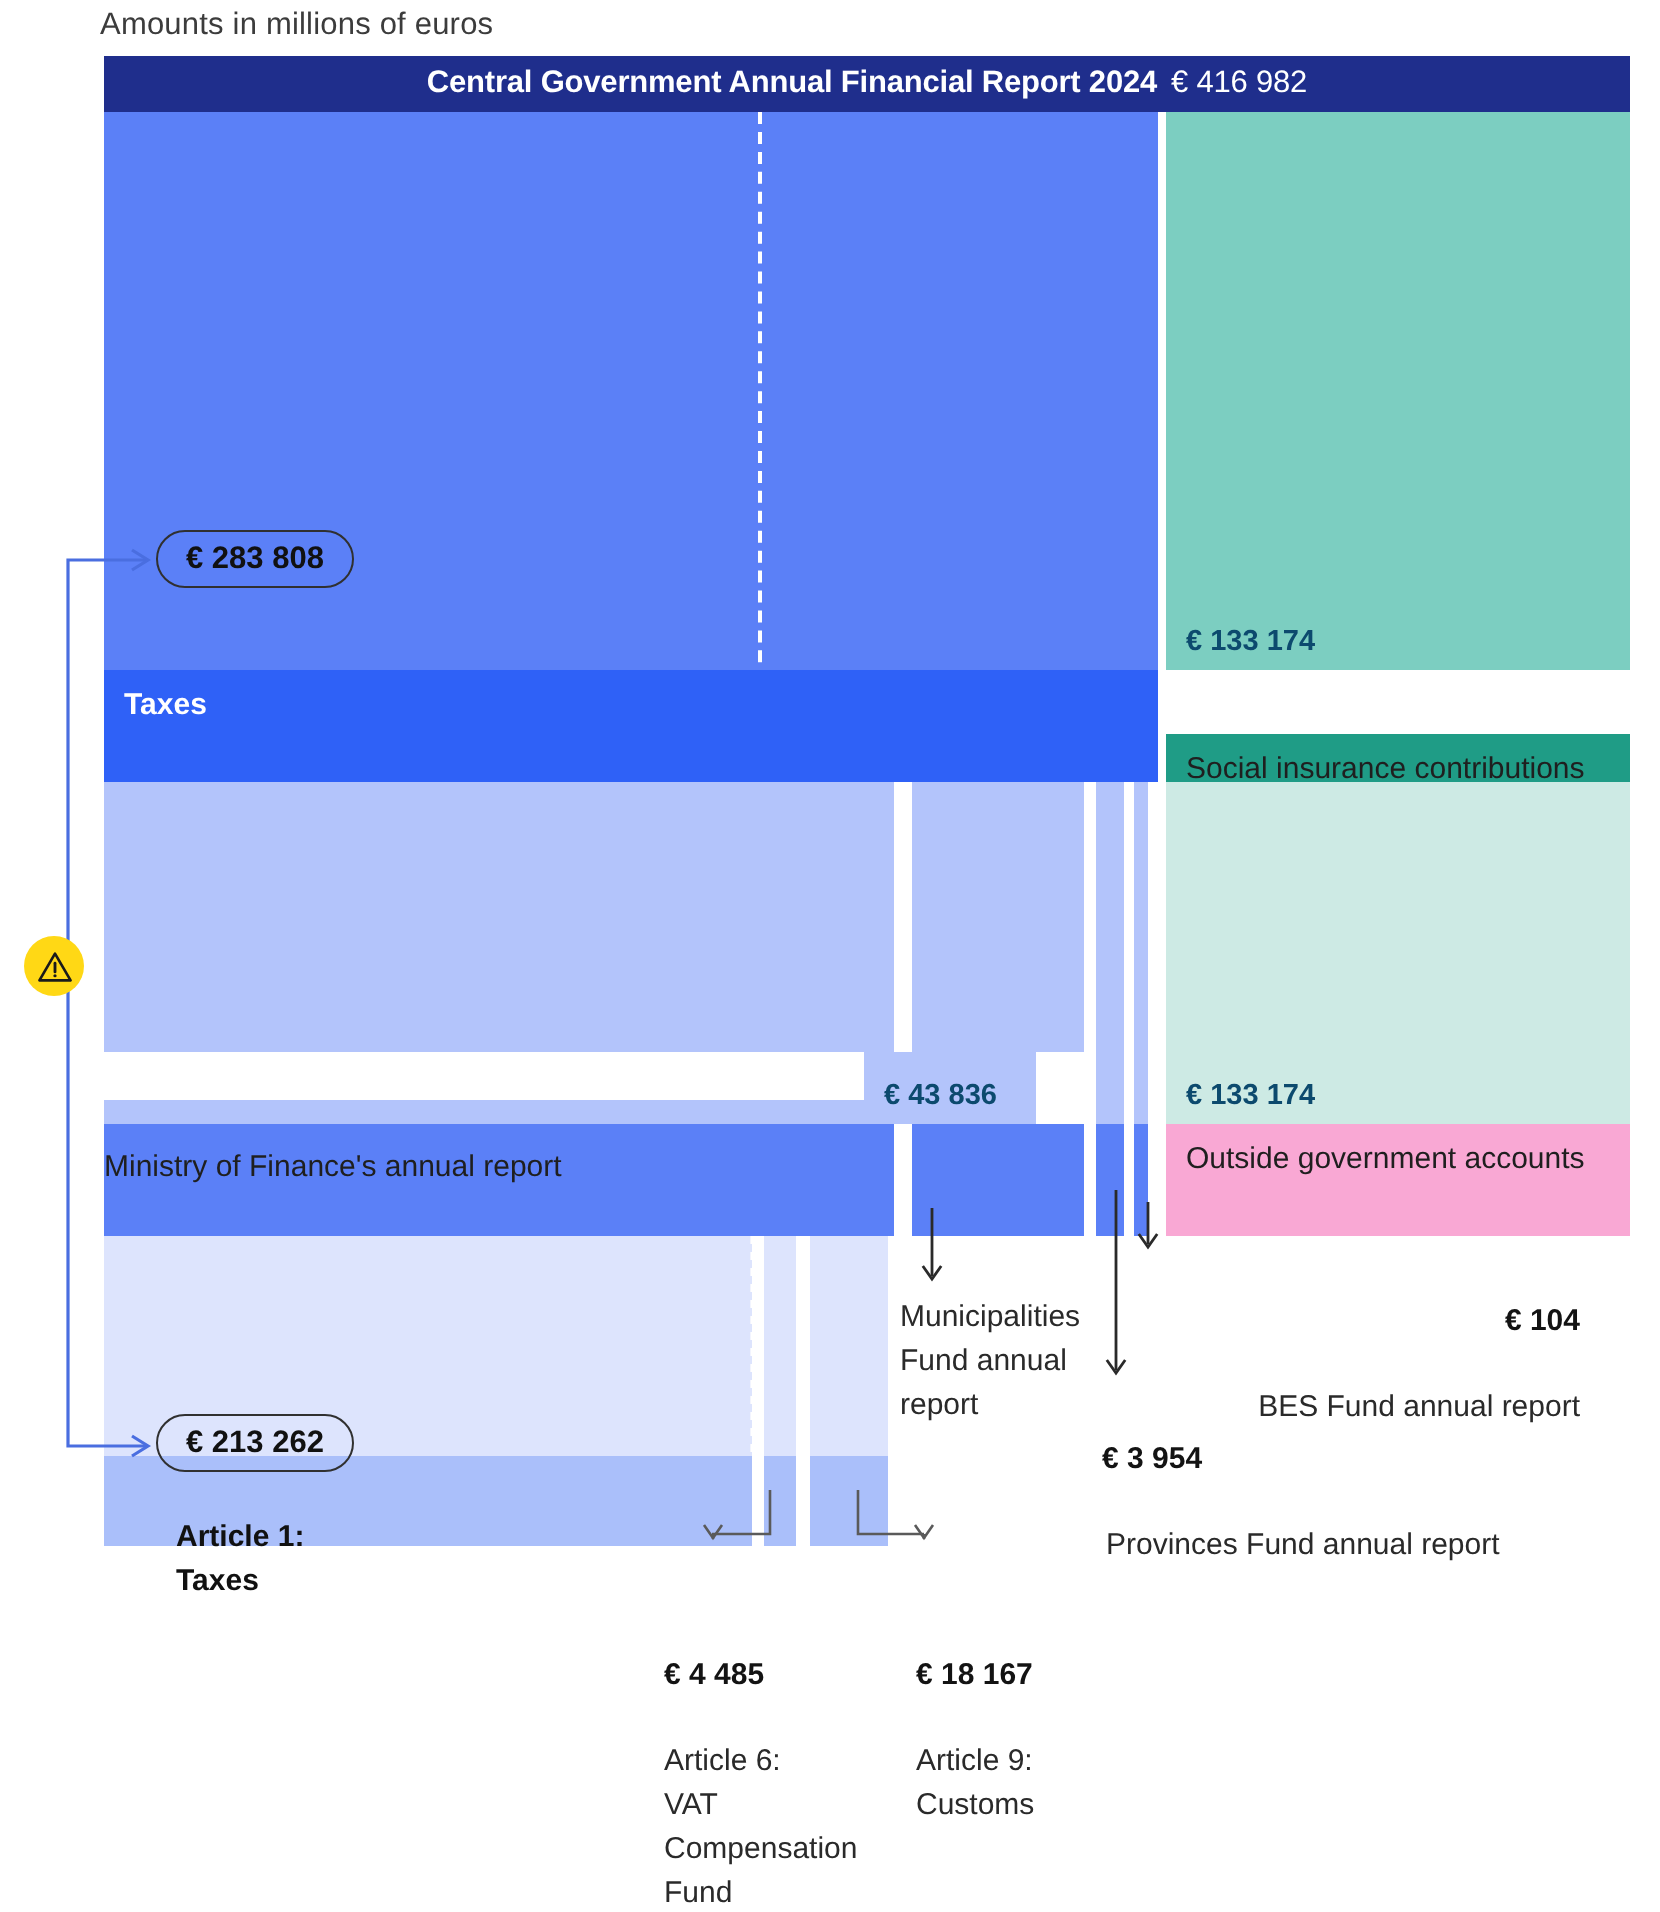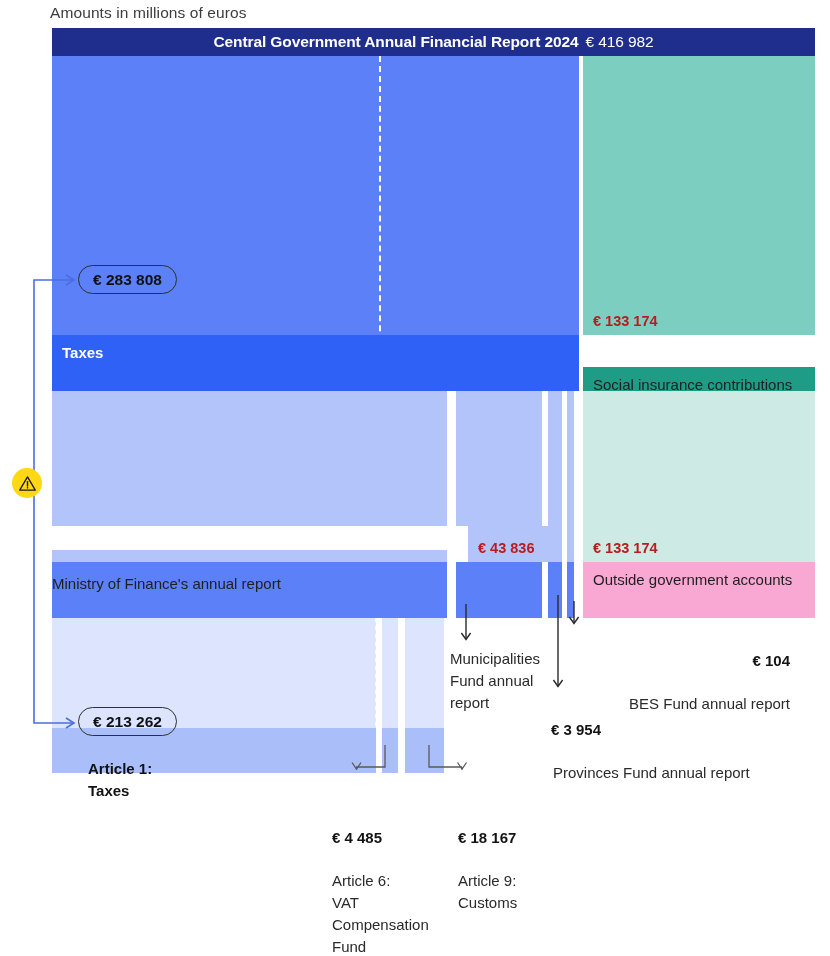--- a/index.html
+++ b/index.html
@@ -63,21 +63,21 @@
   .l2-blue  { background: #5b80f7; }
   .l2-teal  { background: #f9a8d4; }
   
   .v3-blue  { background: #dde4fd; }
   
   .l3-blue  { background: #aabffa; }
 
   .blk-val {
     font-size: 14.5px;
     font-weight: bold;
-    color: #b91c1c;
+    color: #0c4a6e;
     padding-left: 10px;
     display: flex;
     align-items: flex-end;
     padding-bottom: 6px;
   }
   .blk-lab {
     font-size: 15px;
     padding: 7px 10px 0 10px;
     line-height: 1.42;
   }
@@ -157,21 +157,21 @@
   <div class="dash-v" style="left:327px; top:28px; height:335px;"></div>
 
   <div class="blk l1-blue blk-lab lab-white" style="left:0; top:307px; width:527px; height:56px;">Taxes</div>
   <div class="blk l1-teal blk-lab lab-dark" style="left:531px; top:307px; width:232px; height:56px;">Social insurance
 contributions</div>
 
   <div class="blk v2-blue" style="left:0; top:363px; width:395px; height:135px;"></div>
   <div class="blk v2-blue blk-val" style="left:0; top:522px; width:395px; height:36px;">€ 235 914</div>
 
   <div class="blk v2-blue" style="left:404px; top:363px; width:86px; height:135px;"></div>
-  <div class="blk v2-blue blk-val" style="left:416px; top:498px; width:86px; height:36px;">€ 43 836</div>
+  <div class="blk v2-blue blk-val" style="left:380px; top:498px; width:86px; height:36px;">€ 43 836</div>
 
   <div class="blk v2-blue" style="left:496px; top:363px; width:14px; height:171px;"></div>
 
   <div class="blk v2-blue" style="left:515px; top:363px; width:7px; height:171px;"></div>
 
   <div class="blk v2-teal" style="left:531px; top:363px; width:232px; height:135px;"></div>
   <div class="blk v2-teal blk-val" style="left:531px; top:498px; width:232px; height:36px;">€ 133 174</div>
 
   <div class="blk l2-blue blk-lab lab-dark lab-center" style="left:0; top:534px; width:395px; height:56px; padding-top:11px;">Ministry of Finance's annual report</div>
   <div class="blk l2-blue" style="left:404px; top:534px; width:86px; height:56px;"></div>

